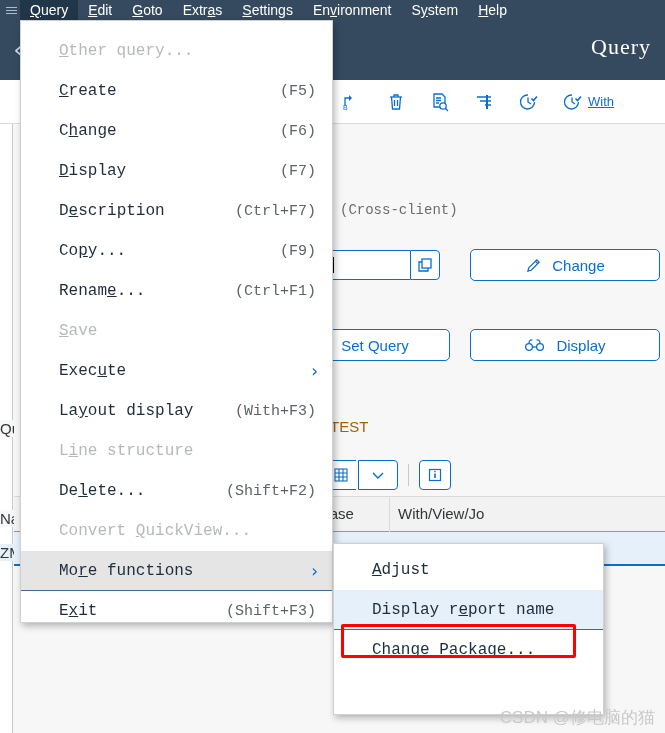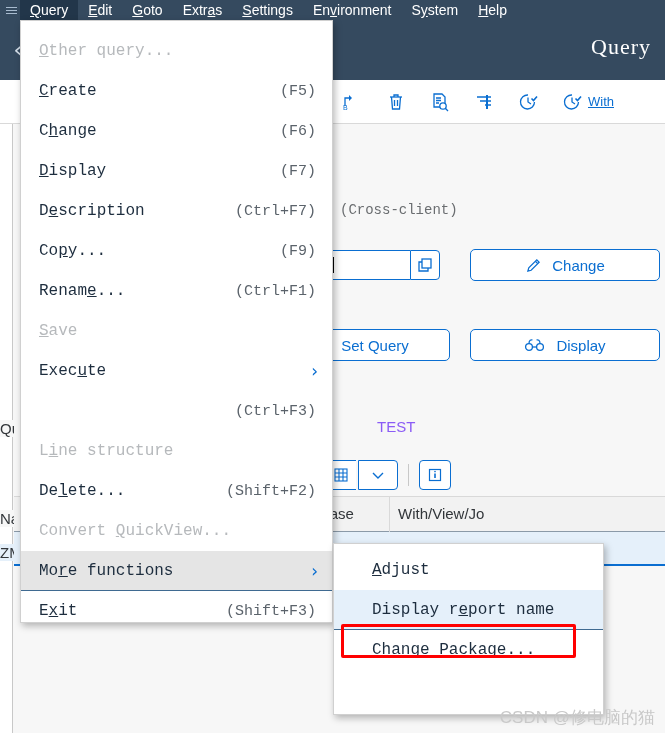--- a/index.html
+++ b/index.html
@@ -194,22 +194,21 @@
     padding: 0 14px;
   }
   .btn-change  { left: 470px; top: 125px; width: 190px; }
   .btn-display { left: 470px; top: 205px; width: 190px; }
   .btn-setq    { left: 300px; top: 205px; width: 150px; }
 
   .test-label {
     position: absolute;
     left: 330px; top: 294px;
     font-size: 15px;
-    color: #8b5cf6;
-    margin-left: 47px;
+    color: #a16207;
   }
 
   .subtoolbar {
     position: absolute;
     left: 14px; top: 330px;
     width: 651px; height: 42px;
     background: #f7f7f7;
     display: flex;
     align-items: center;
     gap: 2px;
@@ -287,21 +286,21 @@
     border: 1px solid #d0d0d0;
     box-shadow: 2px 3px 7px rgba(0,0,0,0.28);
     z-index: 20;
     padding-top: 10px;
   }
   .dd-item {
     position: relative;
     height: 40px;
     display: flex;
     align-items: center;
-    padding-left: 18px;
+    padding-left: 38px;
     padding-right: 12px;
     font-family: "Liberation Mono", "DejaVu Sans Mono", monospace;
     font-size: 16px;
     color: #1d2d3e;
     white-space: nowrap;
     cursor: default;
   }
   .dd-item.disabled { color: #b6b9bc; }
   .dd-item.highlight {
     background: #e5e5e5;
@@ -566,21 +565,22 @@
         <span class="dd-shortcut">(Ctrl+F1)</span>
       </div>
       <div class="dd-item disabled">
         <span class="dd-label"><u>S</u>ave</span>
       </div>
       <div class="dd-item">
         <span class="dd-label">Exec<u>u</u>te</span>
         <span class="dd-arrow">›</span>
       </div>
       <div class="dd-item">
-        <span class="dd-shortcut">(Ctrl+F3)</span>
+        <span class="dd-label">La<u>y</u>out display</span>
+        <span class="dd-shortcut">(With+F3)</span>
       </div>
       <div class="dd-item disabled">
         <span class="dd-label">L<u>i</u>ne structure</span>
       </div>
       <div class="dd-item">
         <span class="dd-label">De<u>l</u>ete...</span>
         <span class="dd-shortcut">(Shift+F2)</span>
       </div>
       <div class="dd-item disabled">
         <span class="dd-label">Convert <u>Q</u>uickView...</span>

